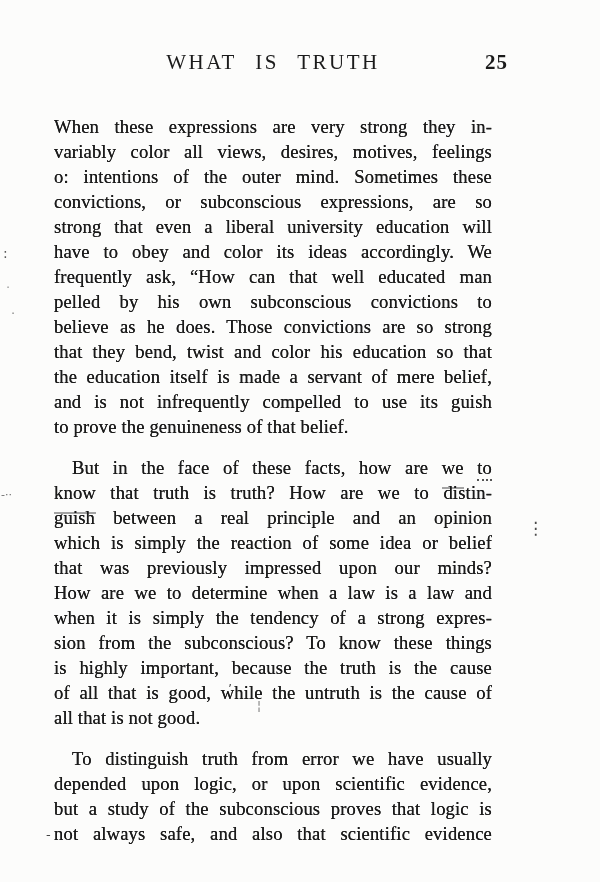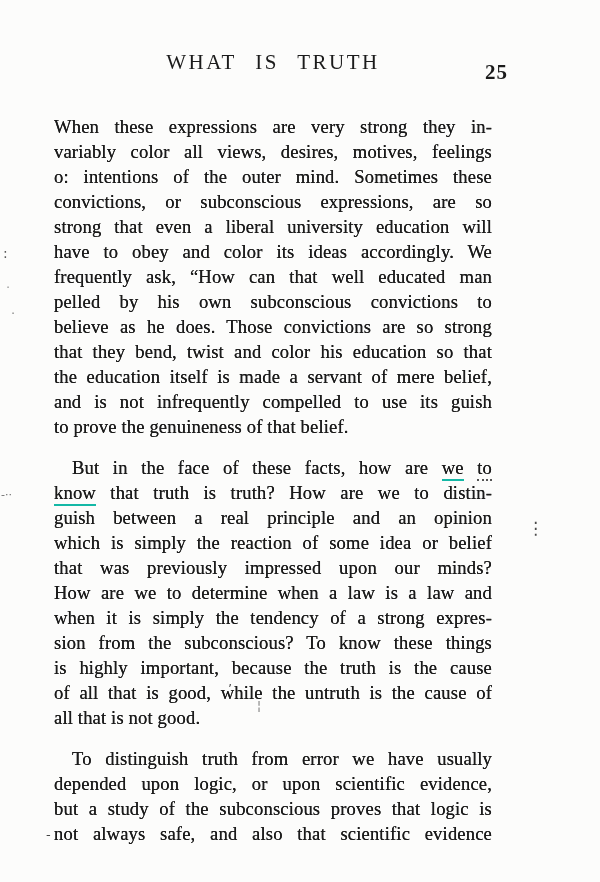--- a/index.html
+++ b/index.html
@@ -24,21 +24,20 @@
     font-size: 21px;
     letter-spacing: 2.5px;
     word-spacing: 11px;
     font-weight: 400;
   }
   .page-number {
     position: absolute; right: 0; top: 0;
     font-size: 21px;
     font-weight: 600;
     letter-spacing: 1px;
-    margin-top: 10px;
   }
   .text-block {
     position: absolute;
     left: 38px; top: 98px; width: 470px;
     font-size: 18.6px;
     line-height: 25px;
     letter-spacing: 0.15px;
     text-shadow: 0 0 0.5px currentColor; 
   }
   .para { margin: 16px; }
@@ -47,22 +46,22 @@
     text-align: justify;
     text-align-last: justify;
     white-space: normal;
   }
   .line.no-just {
     text-align: center;
     text-align-last: left;
   }
   .para.indent .line.first { text-indent: 18px; }
   .u-solid {
-    border-bottom: 2px solid #14b8a6;
-    padding-bottom: 1px;
+    border-bottom: 2px solid #a3a3a3;
+    padding-bottom: 9px;
   }
   .u-dashed {
     border-bottom: 2px dotted #555;
     padding-bottom: 1px;
   }
   .pencil-mark {
     position: absolute;
     font-family: "DejaVu Sans", sans-serif;
     text-shadow: none;
     line-height: 1;

